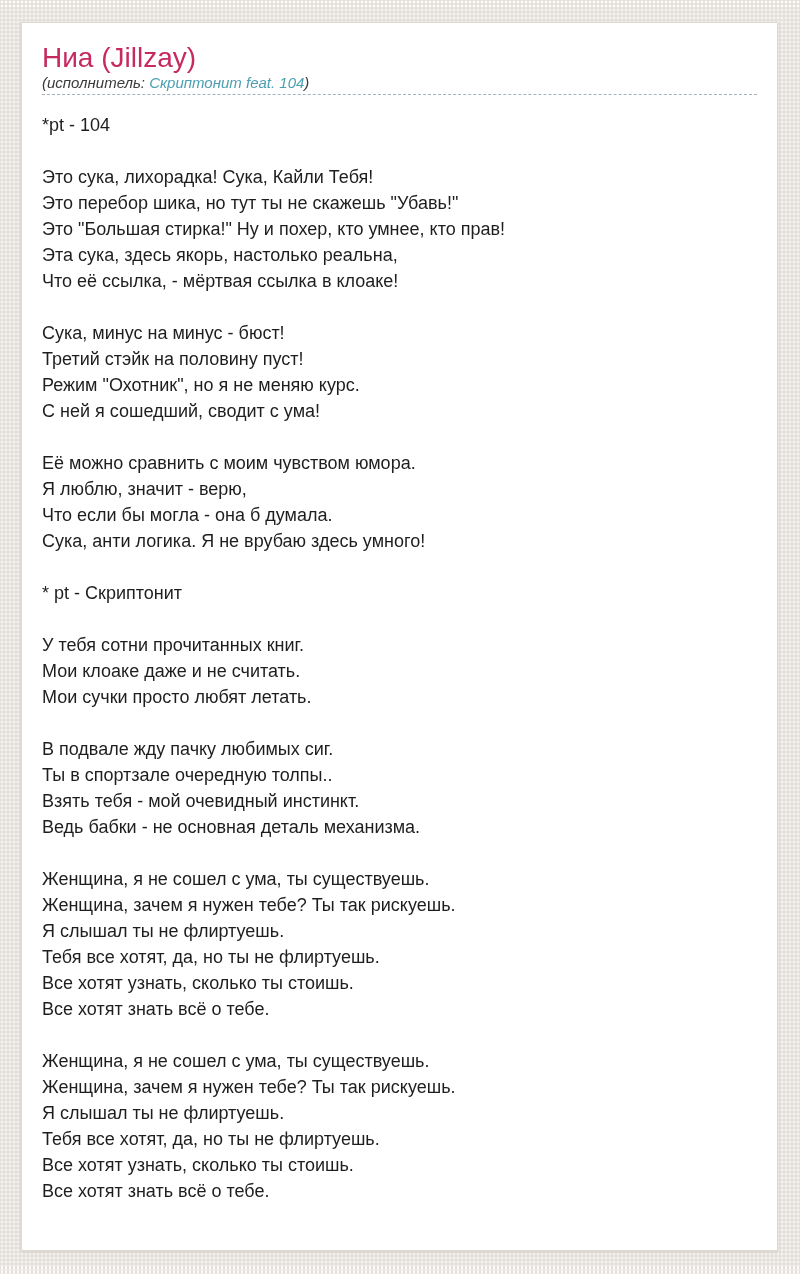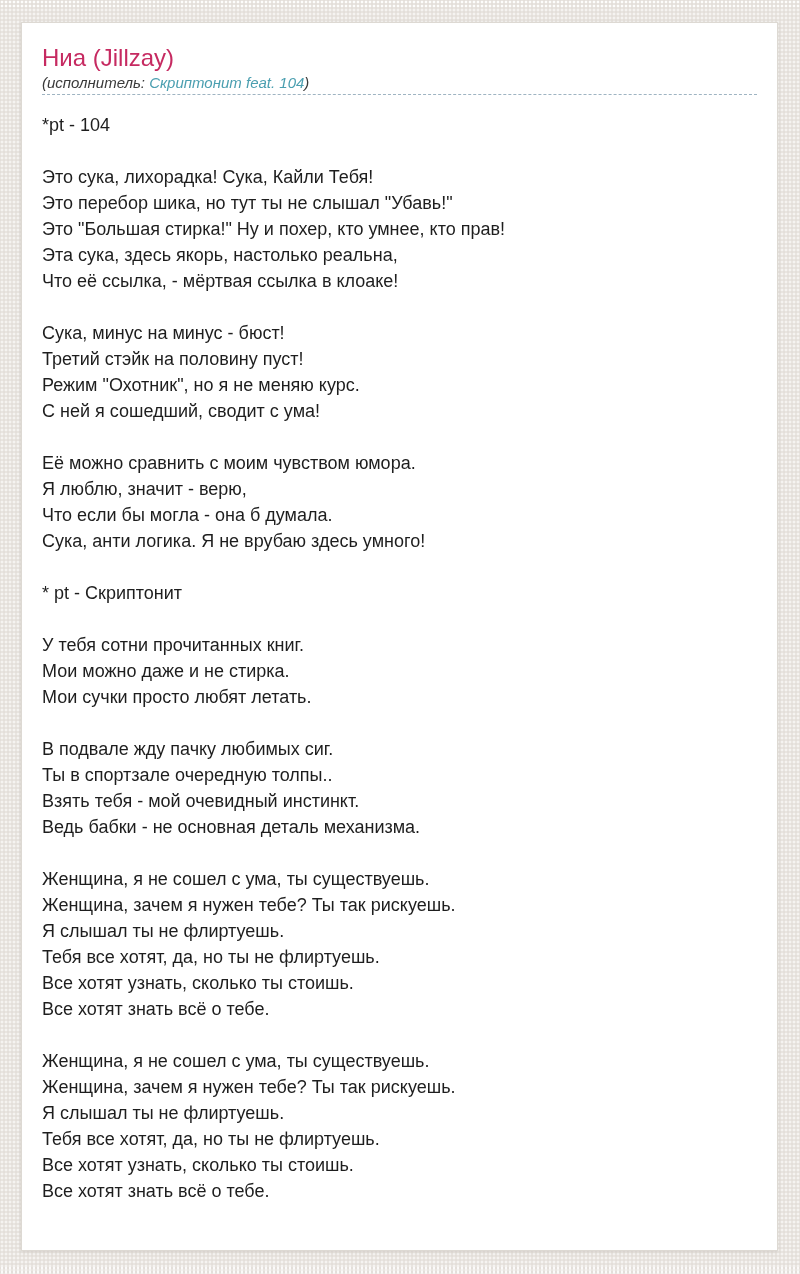--- a/index.html
+++ b/index.html
@@ -40,21 +40,21 @@
     left:21px; top:22px;
     width:757px; height:1229px;
     background: var(--card_background);
     border:1px solid var(--card_border);
     box-shadow: 0 1px 4px rgba(90,80,70,.12);
   }
   .card-inner { padding: 0 20px; }
 
   .title {
     margin-top:22px;
-    font-size:24px;
+    font-size:28px;
     font-weight:normal;
     line-height:26px;
     color: var(--title_color);
   }
   .subtitle {
     margin-top:2px;
     font-size:15px;
     line-height:20px;
     color: var(--subtitle_color);
     font-style: italic;
@@ -89,39 +89,39 @@
     <h1 class="title">Ниа (Jillzay)</h1>
 
     <div class="subtitle"><span>(исполнитель: </span><a class="artist-link">Скриптонит feat. 104</a><span>)</span></div>
 
     <div class="separator"></div>
 
     <div class="lyrics">
         <div class="lyric-line">*pt - 104</div>
         <div class="lyric-line">&nbsp;</div>
         <div class="lyric-line">Это сука, лихорадка! Сука, Кайли Тебя!</div>
-        <div class="lyric-line">Это перебор шика, но тут ты не слышал "Убавь!"</div>
+        <div class="lyric-line">Это перебор шика, но тут ты не скажешь "Убавь!"</div>
         <div class="lyric-line">Это "Большая стирка!" Ну и похер, кто умнее, кто прав!</div>
         <div class="lyric-line">Эта сука, здесь якорь, настолько реальна,</div>
         <div class="lyric-line">Что её ссылка, - мёртвая ссылка в клоаке!</div>
         <div class="lyric-line">&nbsp;</div>
         <div class="lyric-line">Сука, минус на минус - бюст!</div>
         <div class="lyric-line">Третий стэйк на половину пуст!</div>
         <div class="lyric-line">Режим "Охотник", но я не меняю курс.</div>
         <div class="lyric-line">С ней я сошедший, сводит с ума!</div>
         <div class="lyric-line">&nbsp;</div>
         <div class="lyric-line">Её можно сравнить с моим чувством юмора.</div>
         <div class="lyric-line">Я люблю, значит - верю,</div>
         <div class="lyric-line">Что если бы могла - она б думала.</div>
         <div class="lyric-line">Сука, анти логика. Я не врубаю здесь умного!</div>
         <div class="lyric-line">&nbsp;</div>
         <div class="lyric-line">* pt - Скриптонит</div>
         <div class="lyric-line">&nbsp;</div>
         <div class="lyric-line">У тебя сотни прочитанных книг.</div>
-        <div class="lyric-line">Мои можно даже и не стирка.</div>
+        <div class="lyric-line">Мои клоаке даже и не считать.</div>
         <div class="lyric-line">Мои сучки просто любят летать.</div>
         <div class="lyric-line">&nbsp;</div>
         <div class="lyric-line">В подвале жду пачку любимых сиг.</div>
         <div class="lyric-line">Ты в спортзале очередную толпы..</div>
         <div class="lyric-line">Взять тебя - мой очевидный инстинкт.</div>
         <div class="lyric-line">Ведь бабки - не основная деталь механизма.</div>
         <div class="lyric-line">&nbsp;</div>
         <div class="lyric-line">Женщина, я не сошел с ума, ты существуешь.</div>
         <div class="lyric-line">Женщина, зачем я нужен тебе? Ты так рискуешь.</div>
         <div class="lyric-line">Я слышал ты не флиртуешь.</div>

